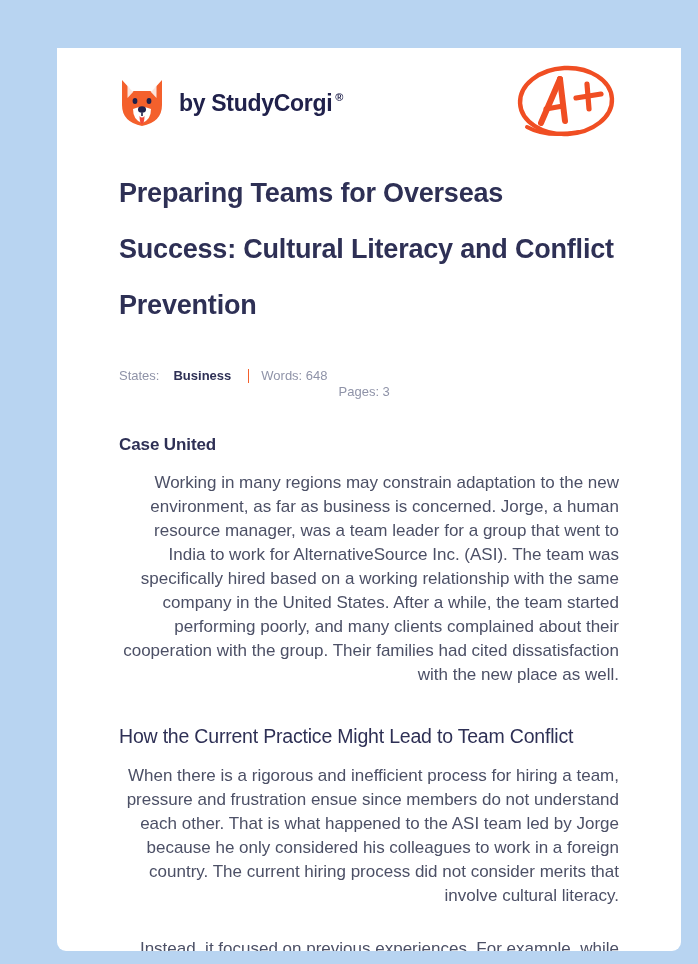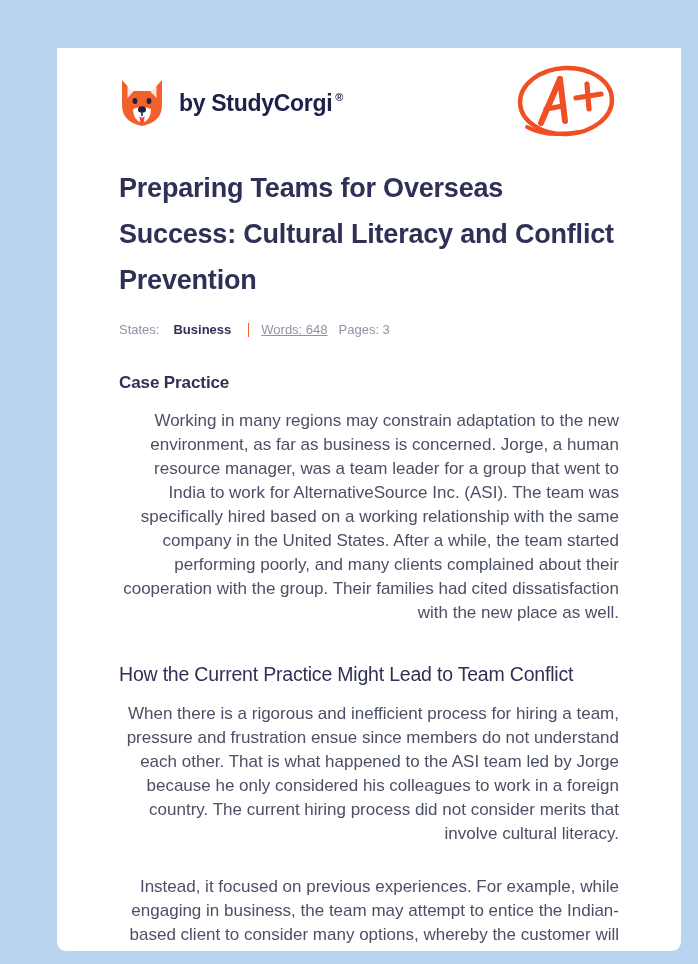--- a/index.html
+++ b/index.html
@@ -71,21 +71,21 @@
   .grade-badge {
     width: 106px;
     height: 84px;
     flex: none;
     display: block;
   }
 
   
   .doc-title {
     font-size: 27px;
-    line-height: 46px;
+    line-height: 56px;
     font-weight: bold;
     color: #2e3055;
     letter-spacing: -0.2px;
     margin: 0;
     padding-top: 13px;
   }
 
   
   .doc-meta {
     display: flex;
@@ -102,22 +102,22 @@
     margin-left: 5px;
     padding-left: 9px;
   }
   .meta-divider {
     width: 1px;
     height: 14px;
     background: #f4602c;
     margin: 0 12px 0 17px;
     flex: none;
   }
-  .meta-words { color: #8f93a8; text-decoration: underline; }
-  .meta-pages { color: #8f93a8; margin-left: 11px; }
+  .meta-words { color: #8f93a8; }
+  .meta-pages { color: #8f93a8; margin-left: 11px; margin-top: 32px; }
 
   
   .section-h3 {
     font-size: 17px;
     font-weight: bold;
     color: #2e3055;
     margin: 36px 0 0 0;
     letter-spacing: -0.1px;
   }
   .section-h2 {
@@ -177,21 +177,21 @@
     <h1 class="doc-title">Preparing Teams for Overseas Success: Cultural Literacy and Conflict Prevention</h1>
 
     <div class="doc-meta">
       <span class="meta-label">States:</span>
       <span class="meta-topic-value">Business</span>
       <span class="meta-divider"></span>
       <span class="meta-words">Words: 648</span>
       <span class="meta-pages">Pages: 3</span>
     </div>
 
-    <h3 class="section-h3">Case Practice</h3>
+    <h3 class="section-h3">Case United</h3>
     <p class="body-para">Working in many regions may constrain adaptation to the new environment, as far as business is concerned. Jorge, a human resource manager, was a team leader for a group that went to India to work for AlternativeSource Inc. (ASI). The team was specifically hired based on a working relationship with the same company in the United States. After a while, the team started performing poorly, and many clients complained about their cooperation with the group. Their families had cited dissatisfaction with the new place as well.</p>
 
     <h2 class="section-h2">How the Current Practice Might Lead to Team Conflict</h2>
     <p class="body-para">When there is a rigorous and inefficient process for hiring a team, pressure and frustration ensue since members do not understand each other. That is what happened to the ASI team led by Jorge because he only considered his colleagues to work in a foreign country. The current hiring process did not consider merits that involve cultural literacy.</p>
     <p class="body-para">Instead, it focused on previous experiences. For example, while engaging in business, the team may attempt to entice the Indian-based client to consider many options, whereby the customer will stick to one option since the buying decision in India is based on the consent of many people (Awasthy &amp; Gupta, 2020). Thus, a sales representative may struggle to market new features to clients with a specific preferred product.</p>
 
   </div>
 </div>
 
 </body></html>

